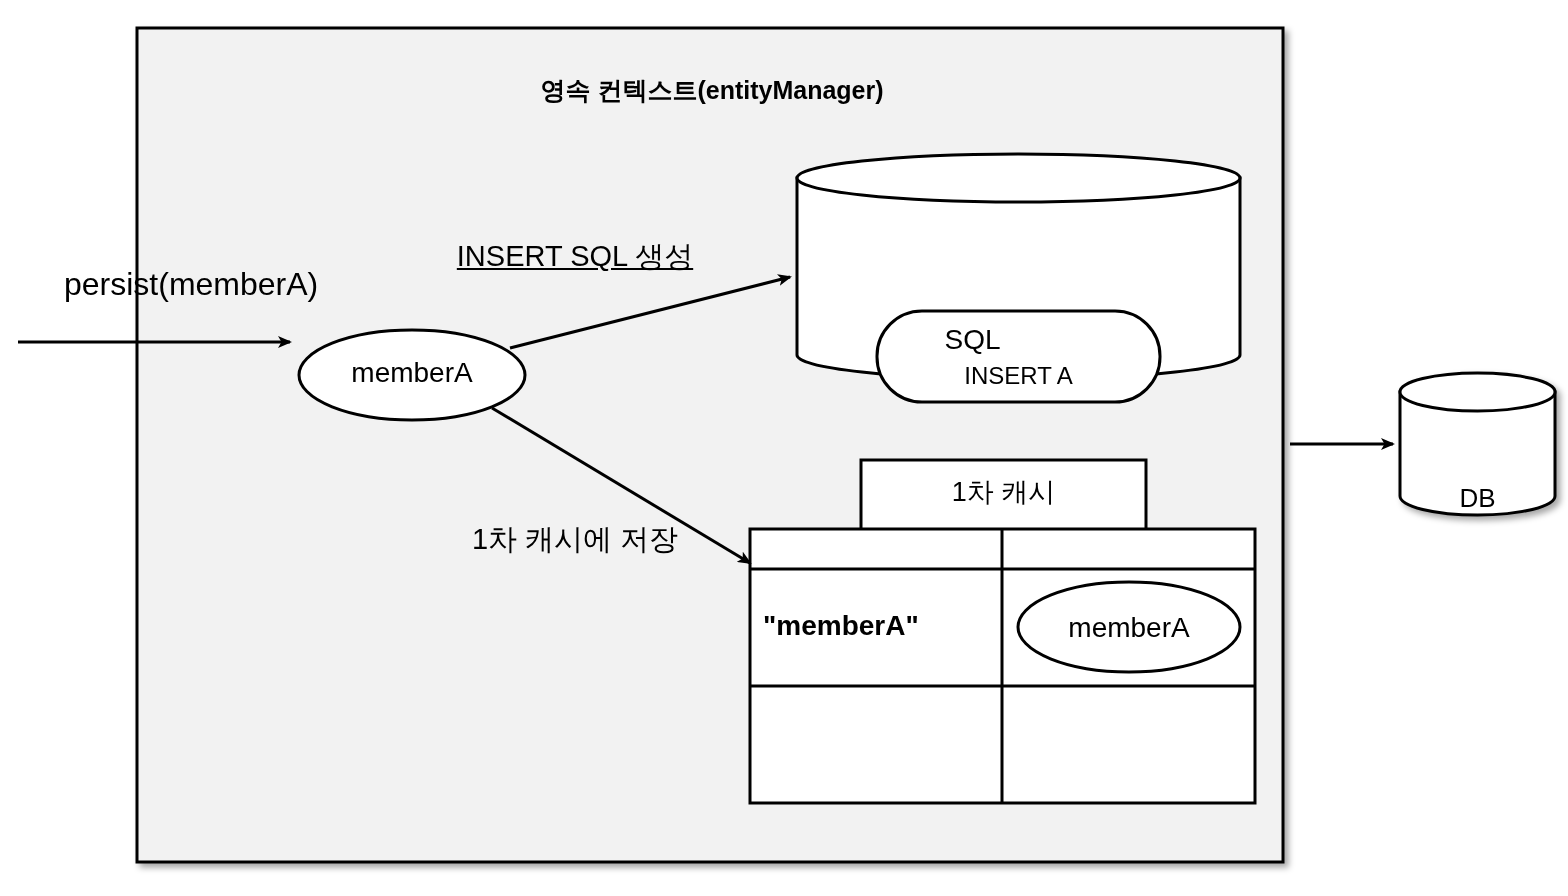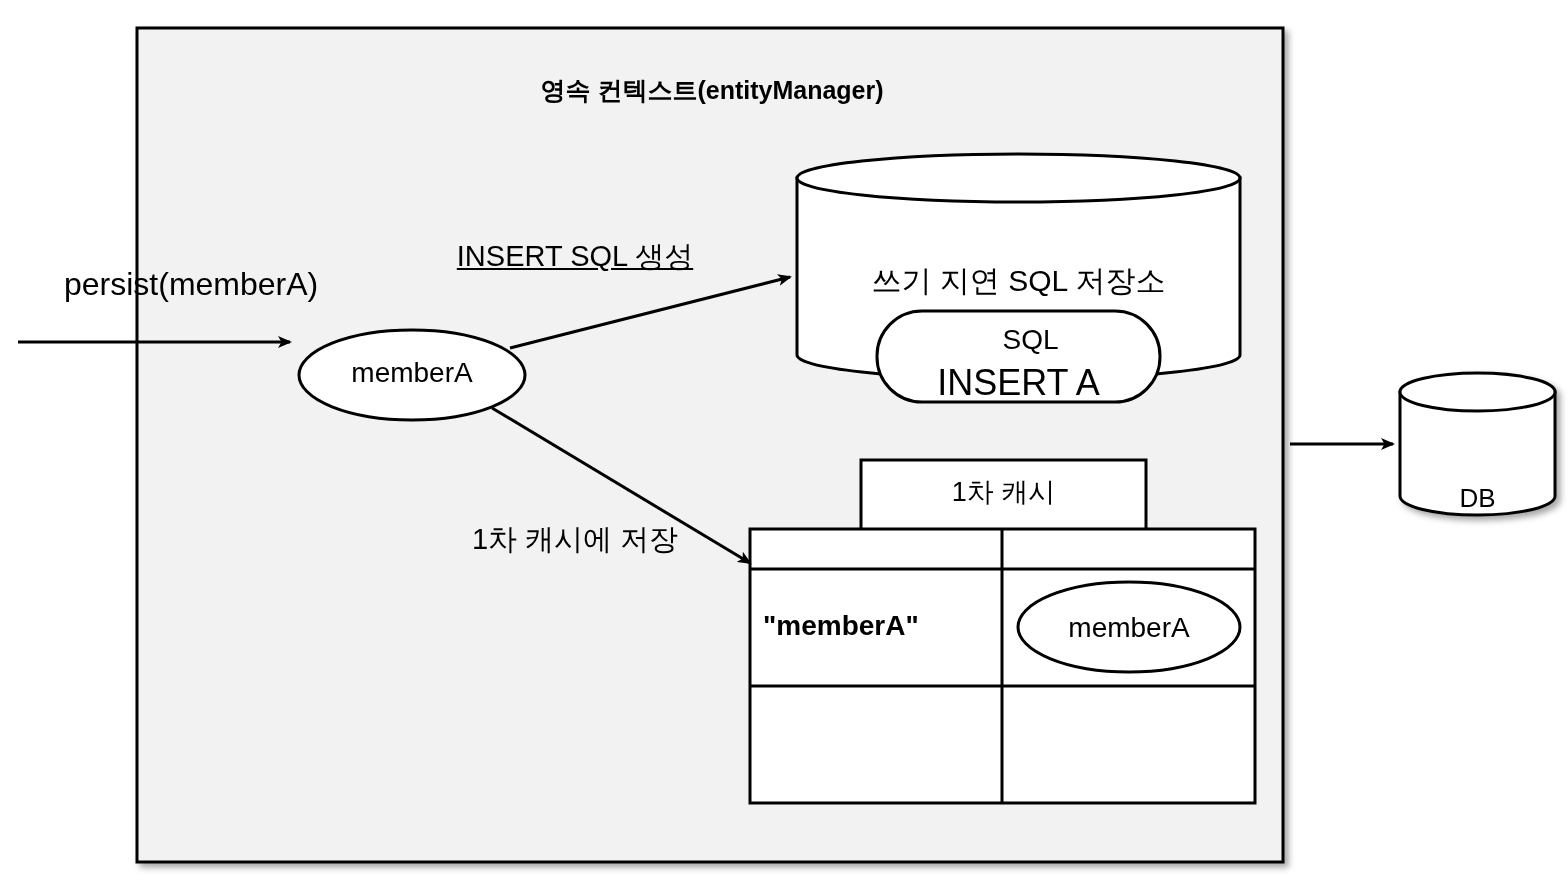--- a/index.html
+++ b/index.html
@@ -88,25 +88,24 @@
   <div class="lbl lbl-center bold" style="left:437px; top:76px; width:550px; font-size:25px;">영속 컨텍스트(entityManager)</div>
 
   <div class="lbl" style="left:38px; top:266px; font-size:32px;margin-left:26px;">persist(memberA)</div>
 
   <div class="lbl lbl-center" style="left:332px; top:357px; width:160px; font-size:28px;">memberA</div>
 
   <div class="lbl lbl-center" style="left:400px; top:240px; width:350px; font-size:29px;text-decoration:underline;">INSERT SQL 생성</div>
 
   <div class="lbl lbl-center" style="left:430px; top:523px; width:290px; font-size:29px;">1차 캐시에 저장</div>
 
-  <div class="lbl lbl-center" style="left:800px; top:264px; width:437px; font-size:30px;">쓰기 지연 SQL 저장소</div>
 
-  <div class="lbl lbl-center" style="left:889px; top:324px; width:283px; font-size:28px;text-align:center;">SQL</div>
+  <div class="lbl lbl-center" style="left:831px; top:324px; width:283px; font-size:28px;text-align:center;">SQL</div>
 
-  <div class="lbl lbl-center" style="left:877px; top:362px; width:283px; font-size:36px;">INSERT A</div>
+  <div class="lbl lbl-center" style="left:877px; top:362px; width:283px; font-size:24px;">INSERT A</div>
 
   <div class="lbl lbl-center" style="left:861px; top:477px; width:285px; font-size:27px;">1차 캐시</div>
 
 
 
   <div class="lbl bold" style="left:763px; top:610px; width:230px; font-size:28px;">"memberA"</div>
 
   <div class="lbl lbl-center" style="left:1019px; top:612px; width:220px; font-size:28px;">memberA</div>
 
   <div class="lbl bold" style="left:763px; top:727px; width:230px; font-size:28px;"></div>

